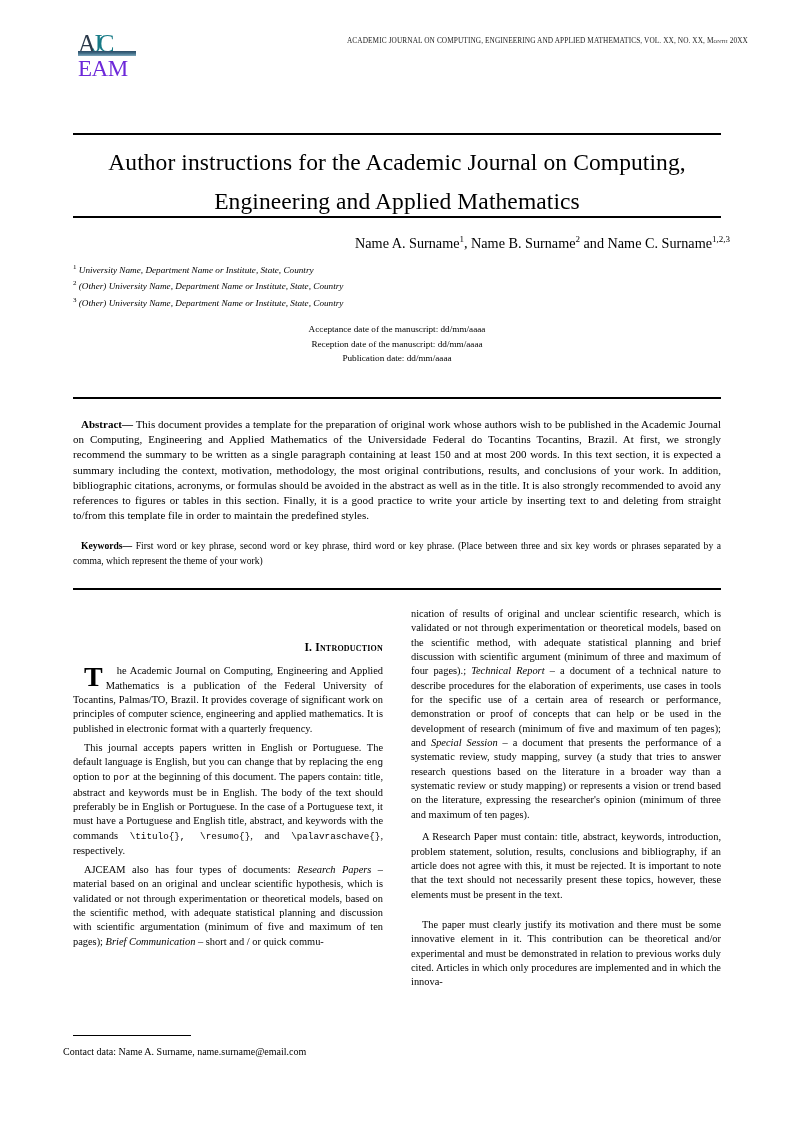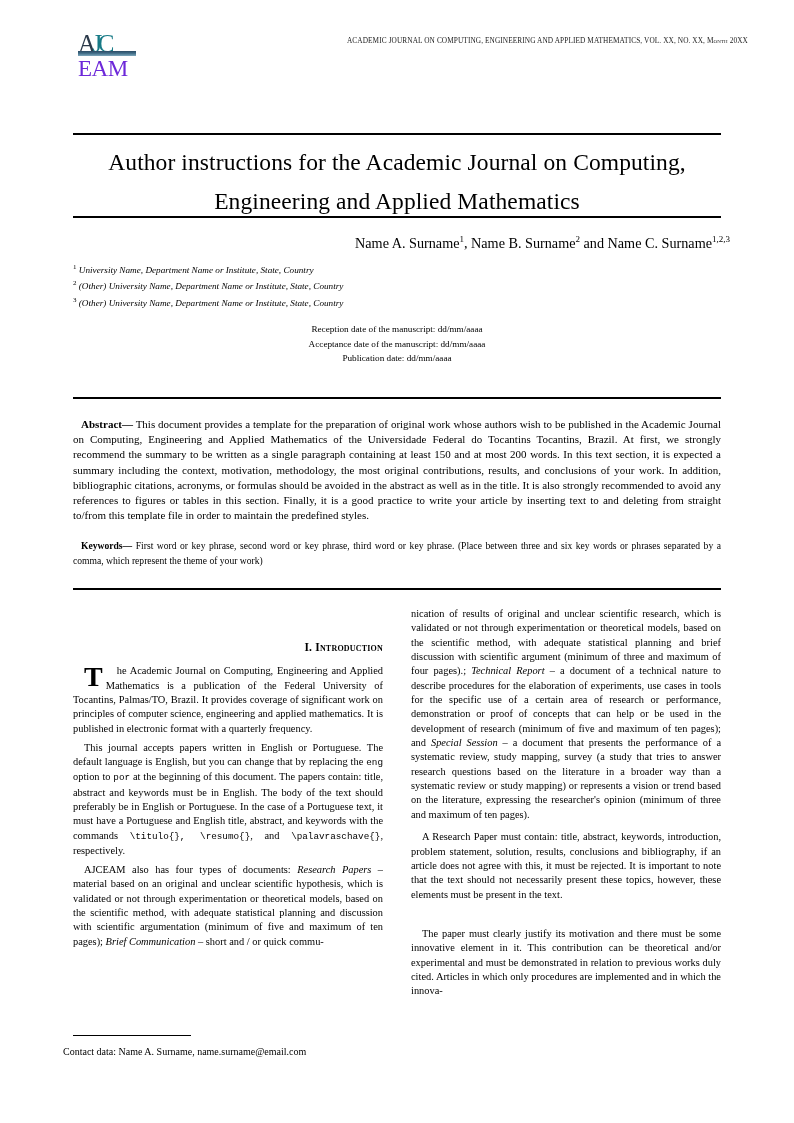--- a/index.html
+++ b/index.html
@@ -259,22 +259,22 @@
     <span>Name A. Surname</span><sup>1</sup><span>,  Name B. Surname</span><sup>2</sup><span> and  Name C. Surname</span><sup>1,2,3</sup>
   </div>
 
   <div class="affils">
     <div><sup>1</sup> <span>University Name, Department Name or Institute, State, Country</span></div>
     <div><sup>2</sup> <span>(Other) University Name, Department Name or Institute, State, Country</span></div>
     <div><sup>3</sup> <span>(Other) University Name, Department Name or Institute, State, Country</span></div>
   </div>
 
   <div class="dates">
+    <div>Acceptance date of the manuscript: dd/mm/aaaa</div>
     <div>Reception date of the manuscript: dd/mm/aaaa</div>
-    <div>Acceptance date of the manuscript: dd/mm/aaaa</div>
     <div>Publication date: dd/mm/aaaa</div>
   </div>
 
   <div class="abstract">
     <b>Abstract—</b><span> This document provides a template for the preparation of original work whose authors wish to be published in the Academic Journal on Computing, Engineering and Applied Mathematics of the Universidade Federal do Tocantins Tocantins, Brazil.  At first, we strongly recommend the summary to be written as a single paragraph containing at least 150 and at most 200 words.  In this text section, it is expected a summary including the context, motivation, methodology, the most original contributions, results, and conclusions of your work.  In addition, bibliographic citations, acronyms, or formulas should be avoided in the abstract as well as in the title.  It is also strongly recommended to avoid any references to figures or tables in this section.  Finally, it is a good practice to write your article by inserting text to and deleting from straight to/from this template file in order to maintain the predefined styles.</span>
   </div>
 
   <div class="keywords">
     <b>Keywords—</b><span> First word or key phrase, second word or key phrase, third word or key phrase.  (Place between three and six key words or phrases separated by a comma, which represent the theme of your work)</span>
   </div>
@@ -289,19 +289,19 @@
     <p><span>This journal accepts papers written in English or Portuguese. The default language is English, but you can change that by replacing the </span><span class="mono">eng</span><span> option to </span><span class="mono">por</span><span> at the beginning of this document. The papers contain: title, abstract and keywords must be in English. The body of the text should preferably be in English or Portuguese. In the case of a Portuguese text, it must have a Portuguese and English title, abstract, and keywords with the commands </span><span class="mono">\titulo{}, \resumo{}</span><span>, and </span><span class="mono">\palavraschave{}</span><span>, respectively.</span></p>
 
     <p><span>AJCEAM also has four types of documents: </span><em>Research Papers</em><span> – material based on an original and unclear scientific hypothesis, which is validated or not through experimentation or theoretical models, based on the scientific method, with adequate statistical planning and discussion with scientific argumentation (minimum of five and maximum of ten pages); </span><em>Brief Communication</em><span> – short and / or quick commu-</span></p>
   </div>
 
   <div class="col col-right">
     <p class="noindent"><span>nication of results of original and unclear scientific research, which is validated or not through experimentation or theoretical models, based on the scientific method, with adequate statistical planning and brief discussion with scientific argument (minimum of three and maximum of four pages).; </span><em>Technical Report</em><span> – a document of a technical nature to describe procedures for the elaboration of experiments, use cases in tools for the specific use of a certain area of research or performance, demonstration or proof of concepts that can help or be used in the development of research (minimum of five and maximum of ten pages); and </span><em>Special Session</em><span> – a document that presents the performance of a systematic review, study mapping, survey (a study that tries to answer research questions based on the literature in a broader way than a systematic review or study mapping) or represents a vision or trend based on the literature, expressing the researcher's opinion (minimum of three and maximum of ten pages).</span></p>
 
     <p style="margin-top:8px;">A Research Paper must contain: title, abstract, keywords, introduction, problem statement, solution, results, conclusions and bibliography, if an article does not agree with this, it must be rejected. It is important to note that the text should not necessarily present these topics, however, these elements must be present in the text.</p>
 
-    <p style="margin-top:25px;">The paper must clearly justify its motivation and there must be some innovative element in it. This contribution can be theoretical and/or experimental and must be demonstrated in relation to previous works duly cited.  Articles in which only procedures are implemented and in which the innova-</p>
+    <p style="margin-top:16px;">The paper must clearly justify its motivation and there must be some innovative element in it. This contribution can be theoretical and/or experimental and must be demonstrated in relation to previous works duly cited.  Articles in which only procedures are implemented and in which the innova-</p>
   </div>
 
   <div class="footnote-rule"></div>
   <div class="footnote">Contact data: Name A. Surname, name.surname@email.com</div>
 
 </div>
 
 </body></html>

